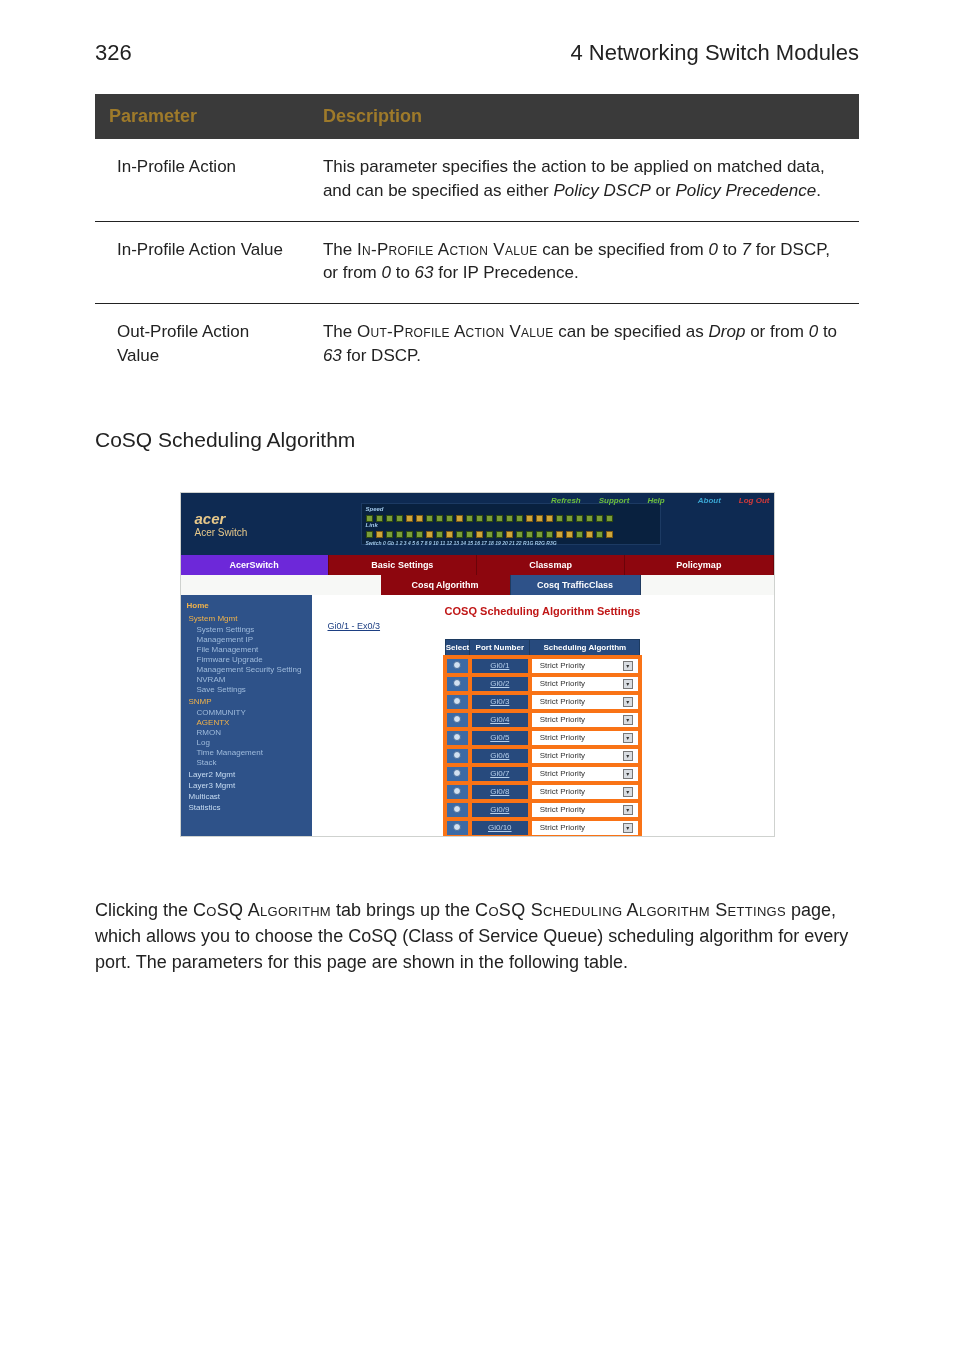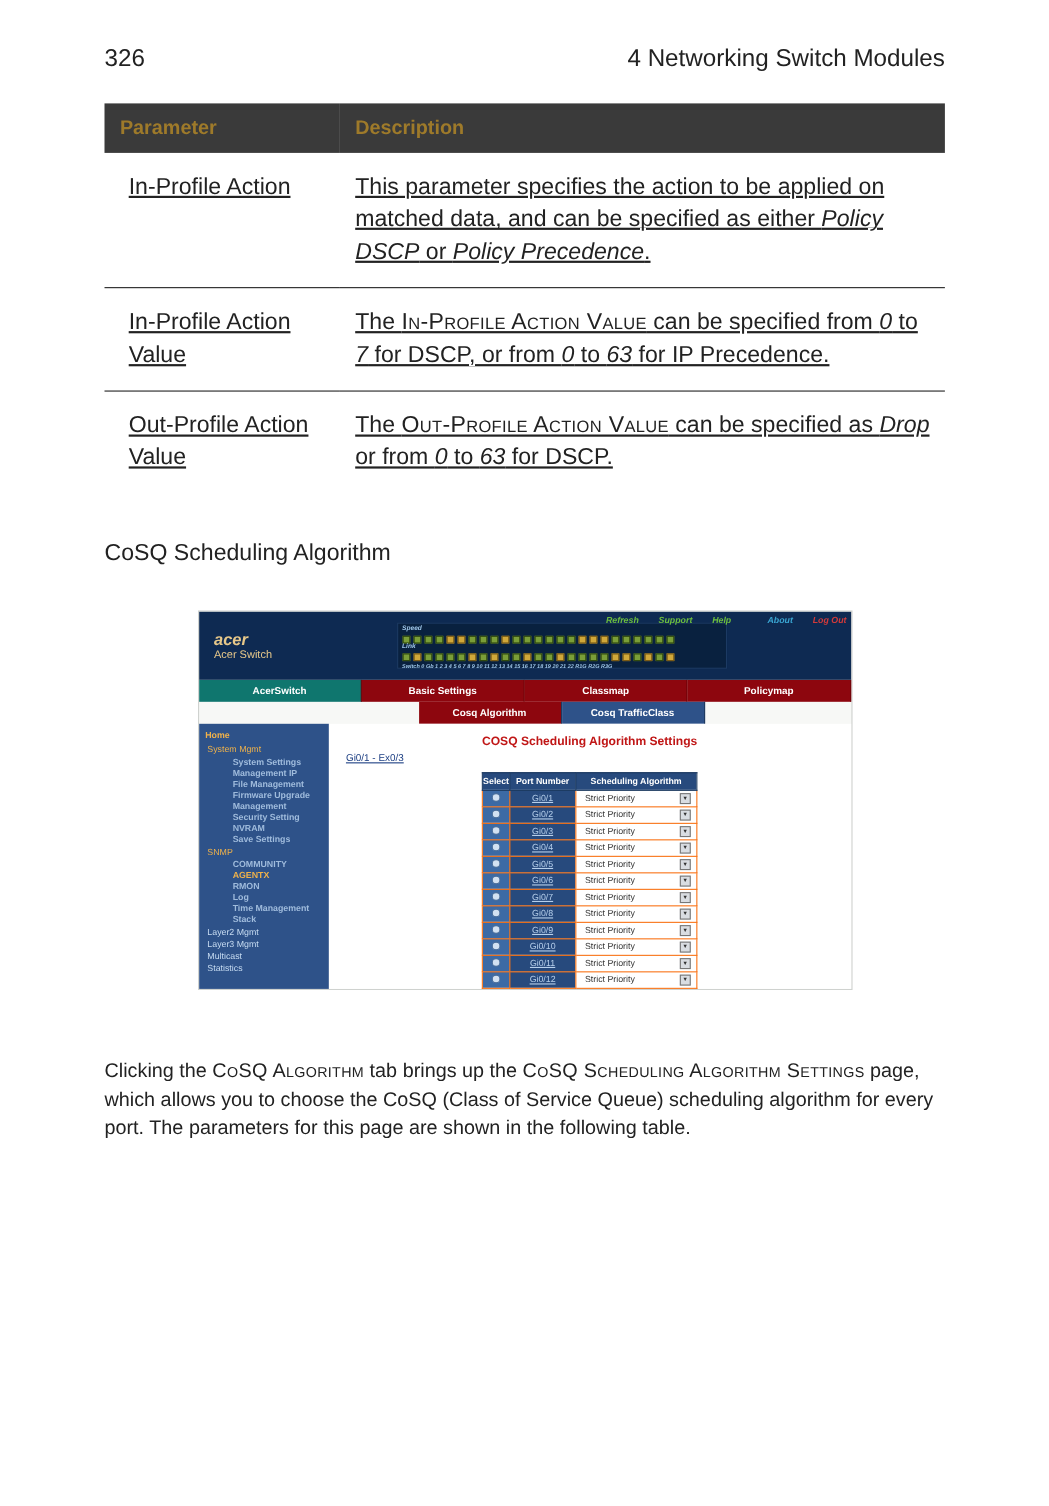--- a/index.html
+++ b/index.html
@@ -39,23 +39,22 @@
       color: #9e7a2a;
       background: #3a3a3a;
       padding: 12px 14px;
       font-size: 18px;
     }
     table.params th.param { width: 28%; }
     table.params td {
       padding: 16px 14px 18px;
       border-bottom: 1.5px solid #222;
       vertical-align: top;
-      font-size: 21px;
+      font-size: 17px;
       line-height: 1.4;
-      text-decoration: underline;
     }
     table.params td.param-cell { font-weight: 400; padding-left: 22px; }
     table.params tr.last td { border-bottom: none; }
 
     .it { font-style: italic; }
     .sc { font-variant: small-caps; letter-spacing: .3px; }
 
     h2.cosq {
       font-size: 21px;
       font-weight: 400;
@@ -115,51 +114,51 @@
     .led.on { background: #d0a83a; border-color: #7a5a14; }
 
     .tabs {
       display: flex;
       height: 20px;
       font-size: 9px;
       font-weight: 700;
       color: #fff;
     }
     .tabs .tab { flex: 1; background: #8d060e; border-right: 1px solid #6b0309; text-align: center; line-height: 20px; }
-    .tabs .tab.active { background: #0f766e; }
+    .tabs .tab.active { background: #6d28d9; }
 
     .belowtabs {
       display: flex;
       height: 20px;
     }
     .subtab {
       flex: 1;
       background: #2e5289;
       color: #fff;
       font-size: 9px;
       font-weight: 700;
       text-align: center;
       line-height: 20px;
       border-right: 1px solid #1f3a60;
     }
 
     .body-row { display: flex; height: calc(100% - 102px); }
 
     .sidebar {
-      width: 118px;
+      width: 131px;
       background: #2e5289;
       color: #cfe0f3;
       font-size: 8px;
       padding: 6px 6px;
       overflow: hidden;
     }
     .sidebar .home { color: #f0b24a; font-weight: 700; margin-bottom: 4px; }
     .sidebar .group { color: #c7dcf2; margin: 2px 0 2px 2px; }
     .sidebar .group.ex { color: #f0b24a; }
-    .sidebar .item { color: #9fbbdc; margin-left: 25px; line-height: 1.25; font-weight: bold; }
+    .sidebar .item { color: #9fbbdc; margin-left: 10px; line-height: 1.25; }
     .sidebar .item.ac { color: #f0b24a; }
 
     .main {
       flex: 1;
       background: #fff;
       padding: 4px 16px;
       overflow: visible;
     }
     .cosq-title {
       color: #c01616;
@@ -185,21 +184,21 @@
       font-size: 8px;
       font-weight: 700;
       padding: 3px 0;
       text-align: center;
       border: 1px solid #1c3a60;
     }
     .porttbl td {
       font-size: 8px;
       padding: 2px 5px;
       text-align: center;
-      border: 1px solid #f97316;
+      border: 4px solid #f97316;
     }
     .porttbl td.rad { background: #3c6aa5; width: 18px; }
     .porttbl td.rad .r { width: 8px; height: 8px; border-radius: 50%; background: #d2e1f2; border: 1px solid #4a6d99; display: inline-block; }
     .porttbl td.port { background: #274a7d; color: #b7d0ec; text-decoration: underline; width: 60px; }
     .porttbl td.alg { text-align: left; padding-left: 8px; color: #333; width: 110px; }
     .porttbl td.alg .dd { float: right; width: 10px; height: 10px; background: #d9dde2; border: 1px solid #777; font-size: 6px; line-height: 8px; text-align: center; color: #333; }
 
     .body-text {
       font-size: 18px;
       line-height: 1.45;

